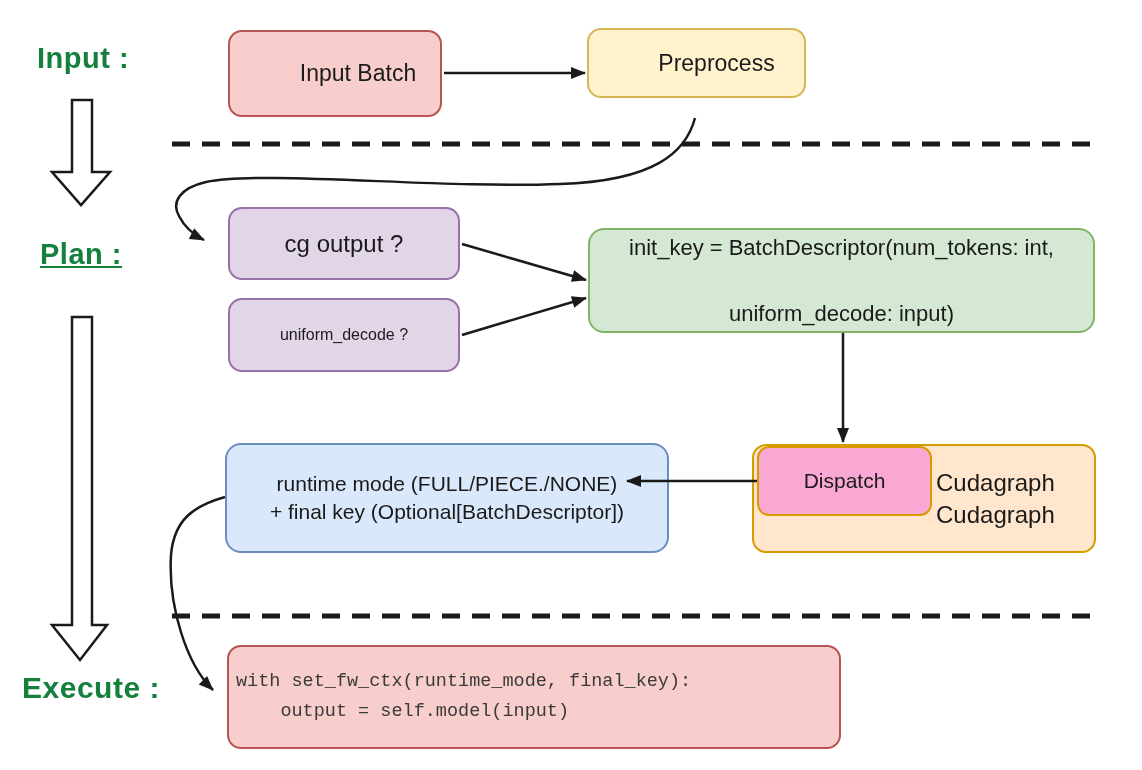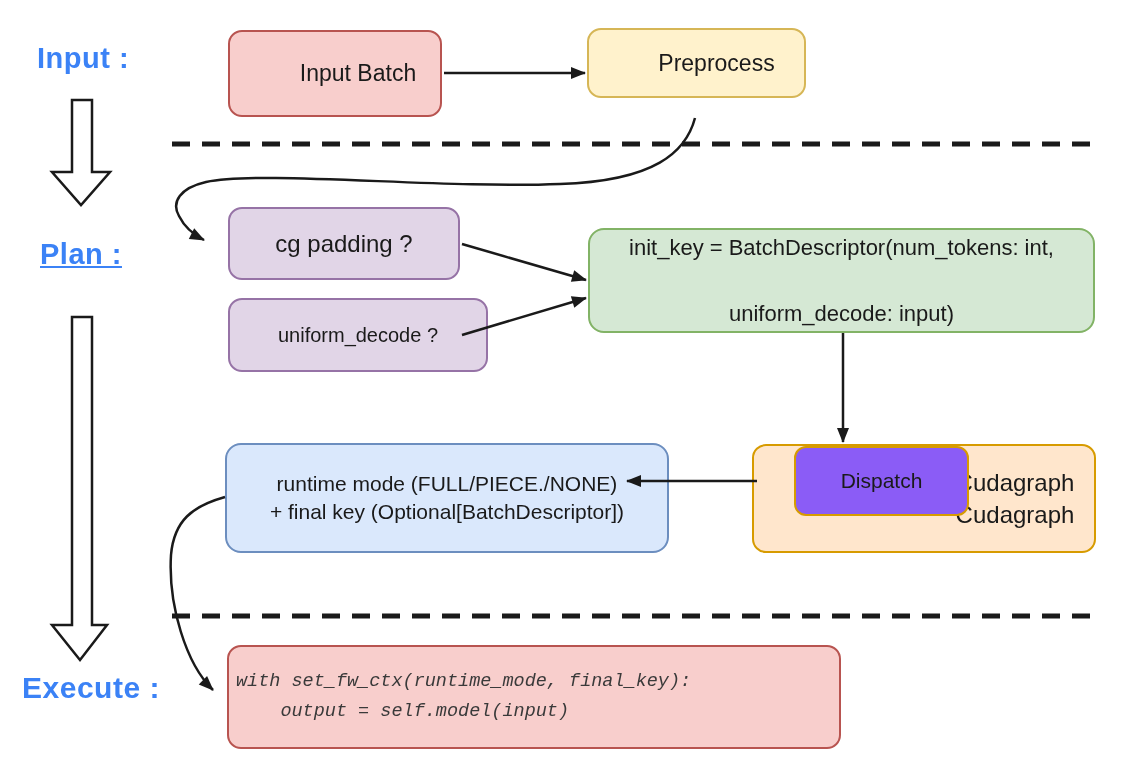--- a/index.html
+++ b/index.html
@@ -1,51 +1,51 @@
 <!DOCTYPE html>
 <html><head>
 <meta charset="utf-8">
 <style>
   html,body{margin:0;padding:0;background:#ffffff;}
   #canvas{
     position:relative;width:1142px;height:770px;background:#ffffff;overflow:hidden;
     font-family:"Liberation Sans",sans-serif;color:#1a1a1a;
   }
   .stage-label{
-    position:absolute;font-weight:bold;font-size:29px;letter-spacing:.5px;color:#3b82f6;
+    position:absolute;font-weight:bold;font-size:29px;letter-spacing:.5px;color:#15803d;
     white-space:nowrap;
   }
   .node{
     position:absolute;display:flex;flex-direction:column;align-items:center;justify-content:center;
     text-align:center;border:2px solid;border-radius:14px;box-sizing:border-box;line-height:1.32;
   }
   .node span{display:block;}
   .pink  {background:#f8cecc;border-color:#b85450;padding-left:46px;}
   .yellow{background:#fff2cc;border-color:#d6b656;}
   .purple{background:#e1d5e7;border-color:#9673a6;}
   .green {background:#d5e8d4;border-color:#82b366;border-radius:16px;gap:36px;}
   .blue  {background:#dae8fc;border-color:#6c8ebf;border-radius:16px;}
   .orange{background:#ffe6cc;border-color:#d79b00;}
-  .salmon{background:#8b5cf6;border-color:#d79b00;border-radius:12px;margin-left:37px;}
+  .salmon{background:#f9a8d4;border-color:#d79b00;border-radius:12px;}
   #node-input-batch   {left:228px;top:30px;width:214px;height:87px;font-size:23px;}
   #node-preprocess    {left:587px;top:28px;width:219px;height:70px;font-size:23px;padding-left:40px;}
   #node-cg-padding    {left:228px;top:207px;width:232px;height:73px;font-size:24px;}
-  #node-uniform-decode{left:228px;top:298px;width:260px;height:74px;font-size:20px;}
+  #node-uniform-decode{left:228px;top:298px;width:232px;height:74px;font-size:16px;}
   #node-init-key      {left:588px;top:228px;width:507px;height:105px;font-size:22px;}
   #node-runtime-mode  {left:225px;top:443px;width:444px;height:110px;font-size:21px;}
   #node-dispatcher    {left:752px;top:444px;width:344px;height:109px;}
   #dispatcher-text{
     position:absolute;left:182px;top:50%;transform:translateY(-50%);
-    width:158px;text-align:center;font-size:24px;line-height:1.35;
+    width:158px;text-align:left;font-size:24px;line-height:1.35;
   }
   #node-dispatch      {left:757px;top:446px;width:175px;height:70px;font-size:21px;}
   #node-execute-code  {
     left:227px;top:645px;width:614px;height:104px;
     font-family:"Liberation Mono",monospace;font-size:18.5px;color:#3a3a3a;
-    align-items:flex-start;padding-left:7px;line-height:1.6;border-radius:14px;font-style:italic;
+    align-items:flex-start;padding-left:7px;line-height:1.6;border-radius:14px;
   }
   #node-execute-code span{white-space:pre;text-align:left;}
   #arrow-layer{position:absolute;left:0;top:0;pointer-events:none;}
   #label-input  {left:37px;top:42px;}
   #label-plan   {left:40px;top:238px;text-decoration:underline;}
   #label-execute{left:22px;top:671px;font-size:30px;}
 </style>
 </head>
 <body>
 
@@ -57,21 +57,21 @@
 
   <div class="node pink" id="node-input-batch">
     <span>Input Batch</span>
   </div>
 
   <div class="node yellow" id="node-preprocess">
     <span>Preprocess</span>
   </div>
 
   <div class="node purple" id="node-cg-padding">
-    <span>cg padding ?</span>
+    <span>cg output ?</span>
   </div>
 
   <div class="node purple" id="node-uniform-decode">
     <span>uniform_decode ?</span>
   </div>
 
   <div class="node green" id="node-init-key">
     <span>init_key = BatchDescriptor(num_tokens: int,</span>
     <span>uniform_decode: input)</span>
   </div>

